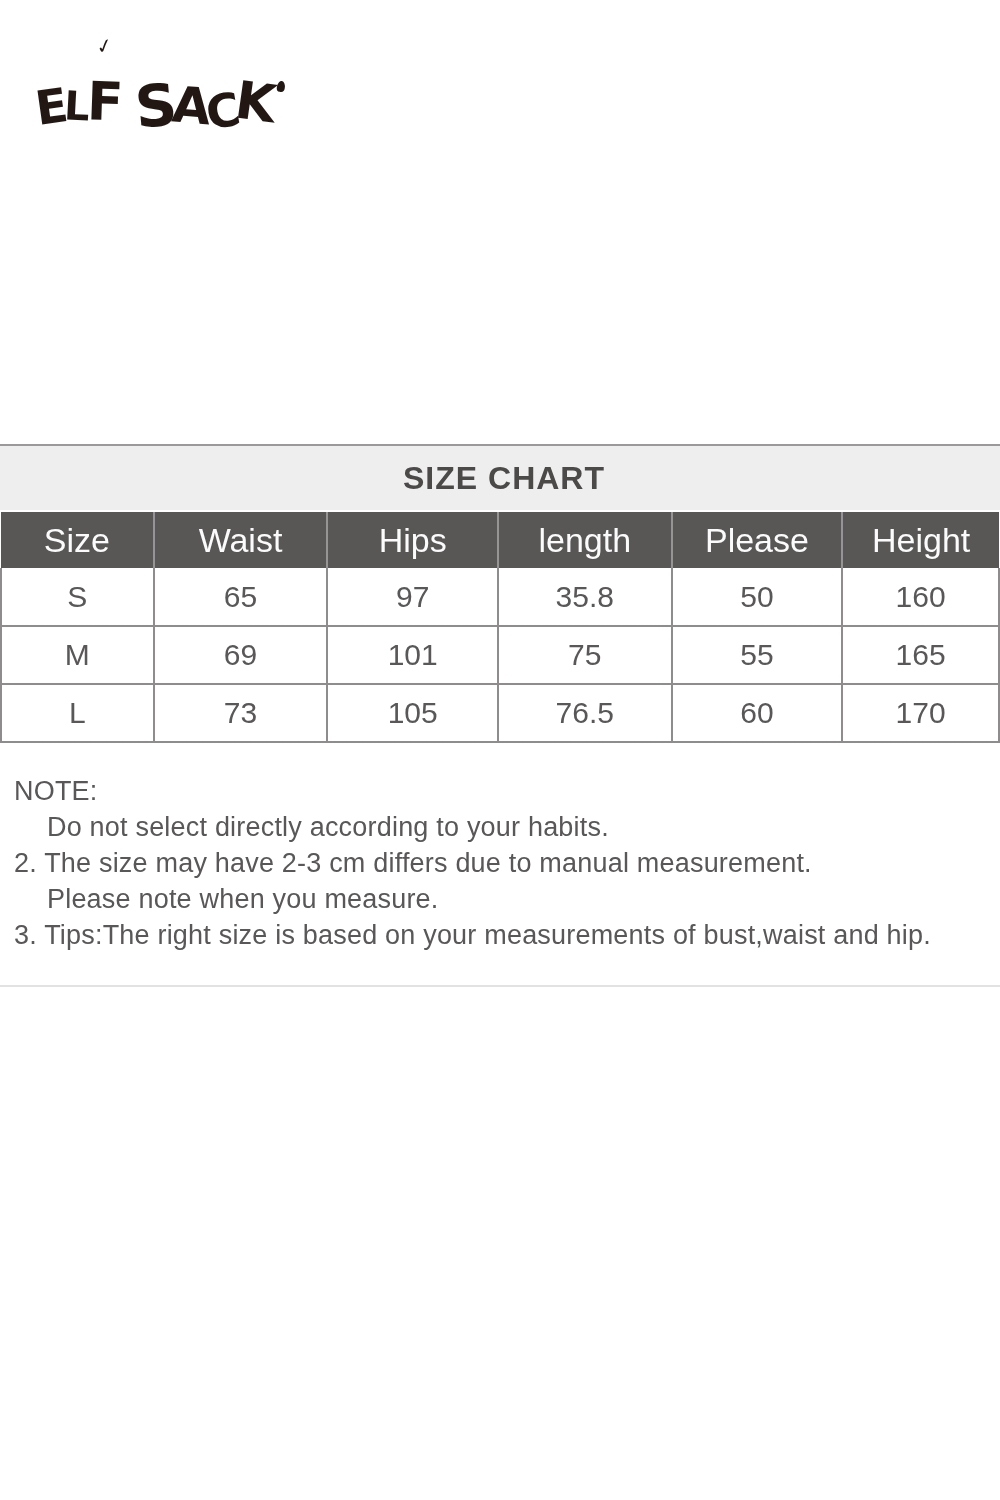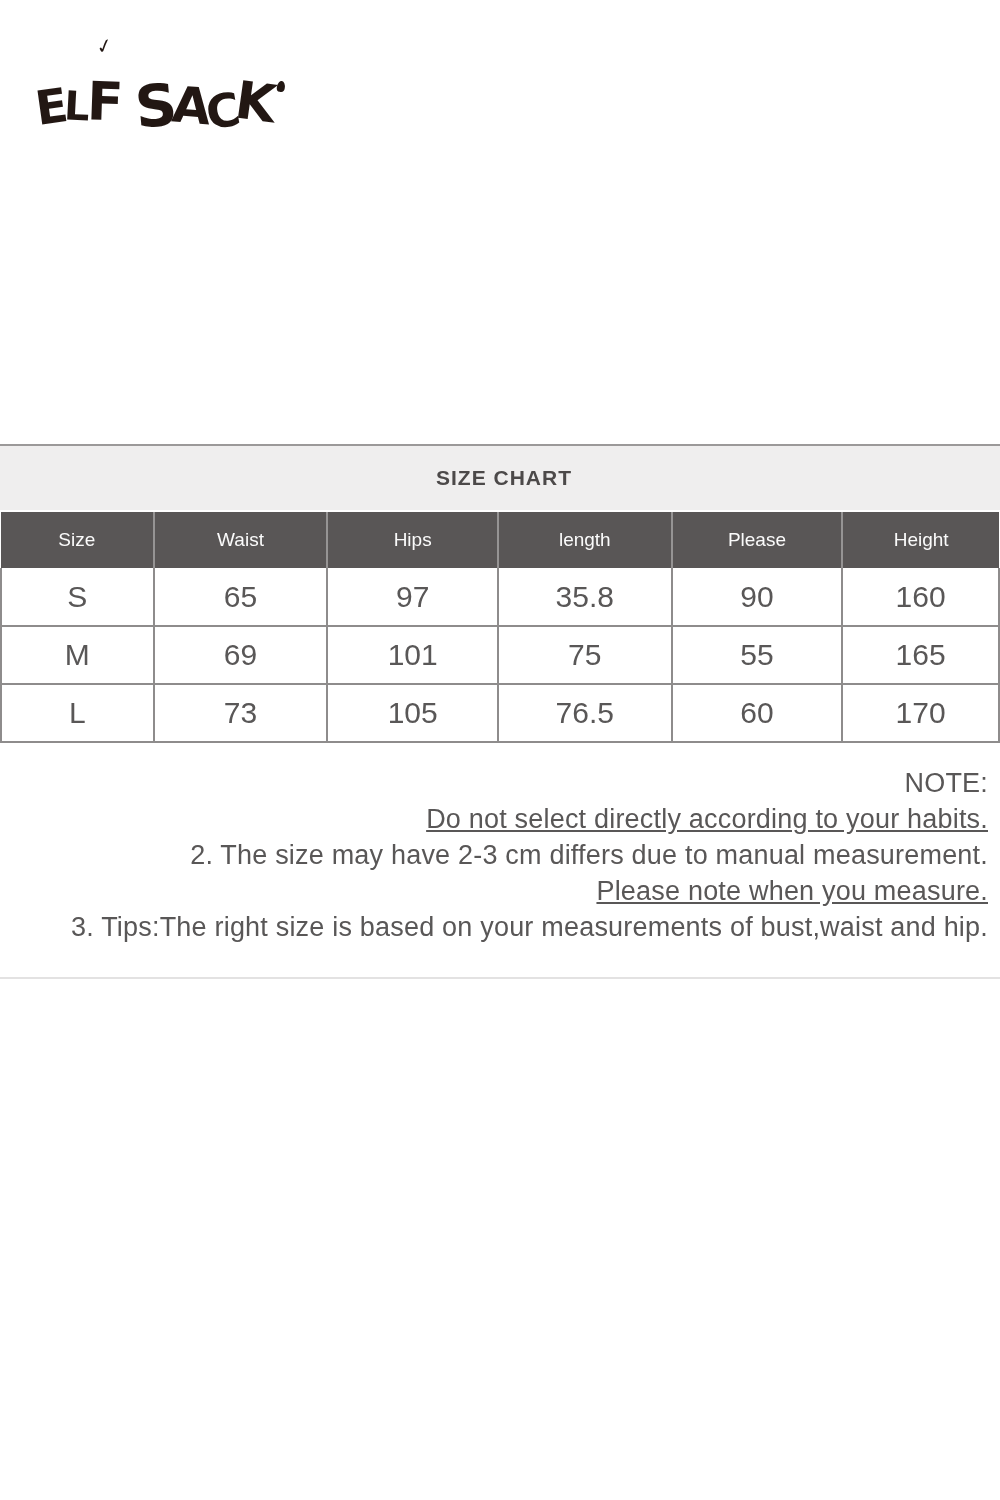--- a/index.html
+++ b/index.html
@@ -45,49 +45,48 @@
   .chart-section { position:absolute; top:444px; left:0; right:0; }
   .top-rule    { height:2px; background:#9b9999; }
   .bottom-rule { height:2px; background:#9b9999; border-bottom:2px solid #e3e2e2; margin-top:32px; }
 
   .title-band {
     height:66px; background:#efeeee;
     display:flex; align-items:center; justify-content:center;
     border-bottom:2px solid #ffffff;
   }
   .title-band .title {
-    font-size:21px; font-weight:bold; color:#4c4949; letter-spacing:1px;margin-left:8px;
+    font-size:32px; font-weight:bold; color:#4c4949; letter-spacing:1px;margin-left:8px;
   }
 
   table.size-table { width:100%; border-collapse:collapse; table-layout:fixed; }
   col.c1 { width:15.3%; } col.c2 { width:17.4%; } col.c3 { width:17.1%; }
   col.c4 { width:17.4%; } col.c5 { width:17.1%; } col.c6 { width:15.7%; }
   .size-table thead th {
     background:#595656; color:#fbfbfb;
-    font-weight:normal; font-size:19px;
+    font-weight:normal; font-size:34px;
     height:56px; text-align:center;
     border-left:2px solid #969494;
   }
   .size-table thead th:first-child { border-left:none; }
   .size-table tbody td {
     background:#ffffff; color:#595757;
     font-size:30px; text-align:center;
     height:58px;
     border:2px solid #8e8c8c;
   }
   .size-table tbody tr:first-child td { border-top:none; }
 
   
   .notes {
-    margin:22px 12px 0 14px;
+    margin:30px 12px 0 14px;
     font-size:27px; color:#595757; line-height:36px;
     letter-spacing:0.2px;
-    text-align:right;
   }
-  .note-line.indent { padding-left:33px;text-decoration:underline; }
+  .note-line.indent { padding-left:33px; }
 </style>
 </head>
 <body>
 
 <div class="page">
 
   <div class="logo">
     <span class="accent">✓</span>
     <span class="lt l-e">E</span>
     <span class="lt l-l">L</span>
@@ -124,21 +123,21 @@
           <th>Please</th>
           <th>Height</th>
         </tr>
       </thead>
       <tbody>
         <tr>
           <td>S</td>
           <td>65</td>
           <td>97</td>
           <td>35.8</td>
-          <td>90</td>
+          <td>50</td>
           <td>160</td>
         </tr>
         <tr>
           <td>M</td>
           <td>69</td>
           <td>101</td>
           <td>75</td>
           <td>55</td>
           <td>165</td>
         </tr>

